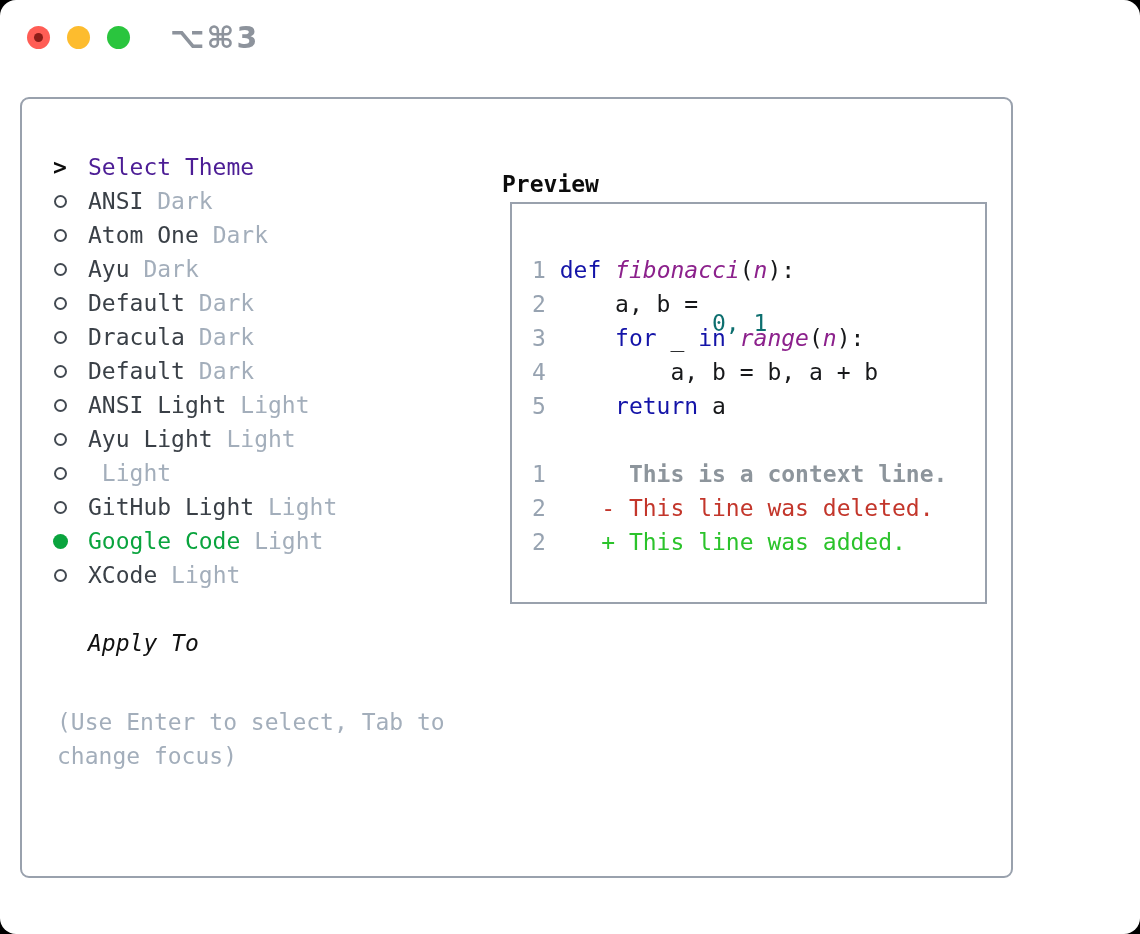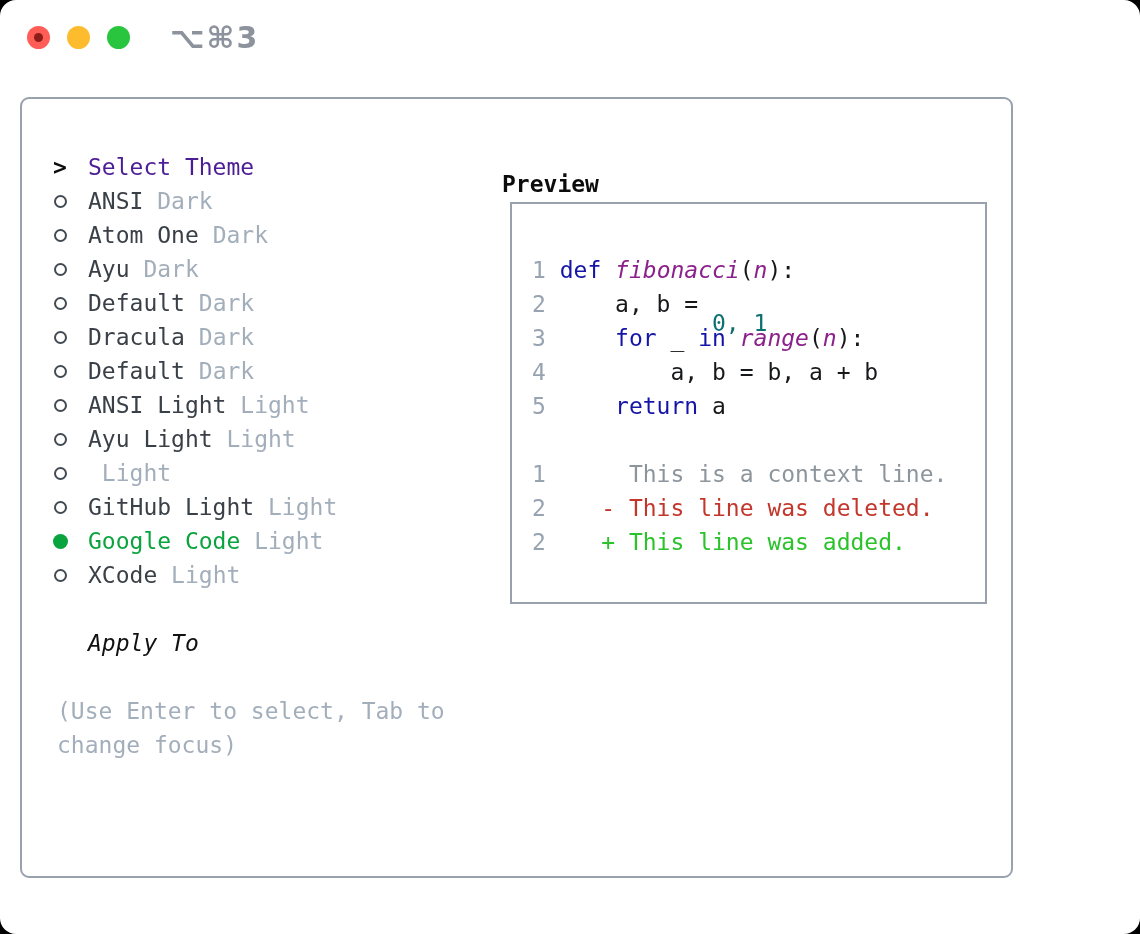--- a/index.html
+++ b/index.html
@@ -68,21 +68,21 @@
     width:15px;height:15px;border:none;
     background:var(--green,#0aa43e);
     margin-left:0;
   }
   .theme-name{color:var(--text,#3a4047);}
   .theme-name.selected{color:var(--green,#0aa43e);}
   .variant{color:var(--gray,#a3aebb);}
   .apply-header{color:#111;font-style:italic;}
   .spacer{height:34px;}
   .help{
-    margin-left:4px;margin-top:0;
+    margin-left:4px;margin-top:11px;
     width:410px;
     color:var(--gray,#a3aebb);
     white-space:normal;
   }
   
   .preview-header{
     position:absolute;left:480px;top:68px;
     font-weight:700;color:#0c0c0c;
   }
   .preview-box{
@@ -93,21 +93,21 @@
     background:#fff;
     padding:49px 0 0 20px;
     overflow:hidden;
   }
   .crow{height:34px;display:flex;align-items:center;white-space:pre;}
   .lnum{display:inline-block;width:2ch;color:var(--num,#97a3b1);}
   .seg.kw{color:var(--kw,#1414a8);}
   .seg.fn{color:var(--fn,#8c218c);font-style:italic;}
   .seg.lit{color:var(--lit,#0d6f6f);margin-top:37px;}
   .seg.pln{color:var(--pln,#17181a);}
-  .seg.ctx{color:var(--ctx,#8d959c);}
+  .seg.ctx{color:var(--ctx,#8d959c);font-weight:bold;}
   .seg.del{color:var(--del,#c3362b);}
   .seg.add{color:var(--add,#2bc32b);text-align:right;}
 </style>
 </head>
 <body>
 
 <div class="window">
 
   <div class="titlebar">
     <div class="traffic-lights">

